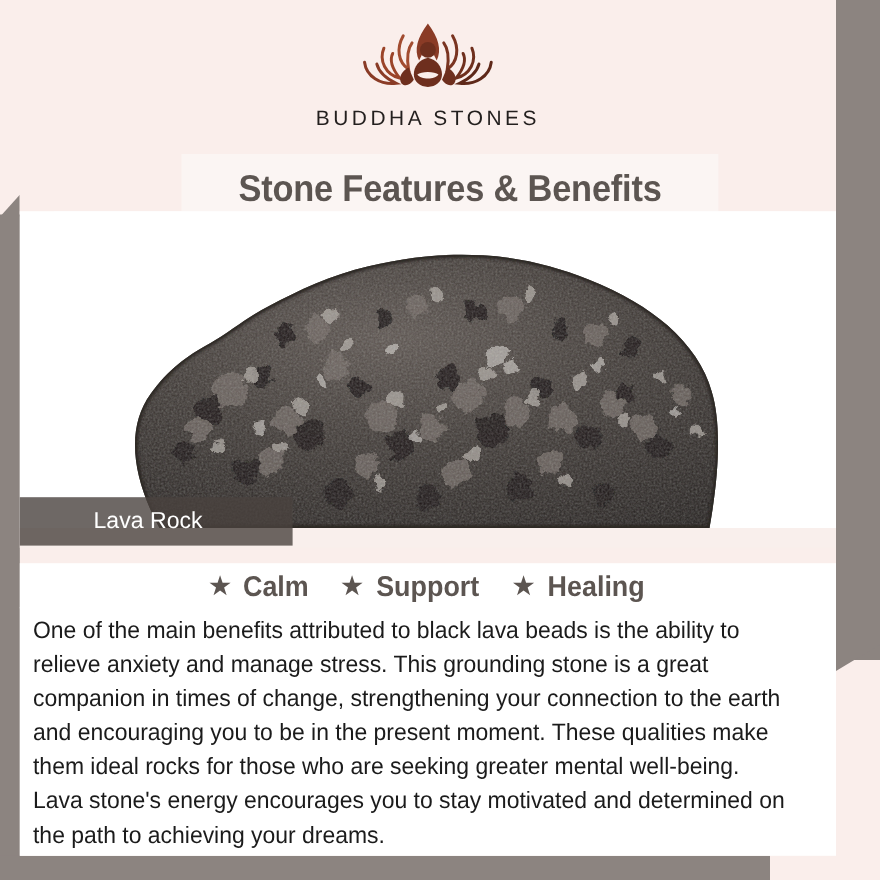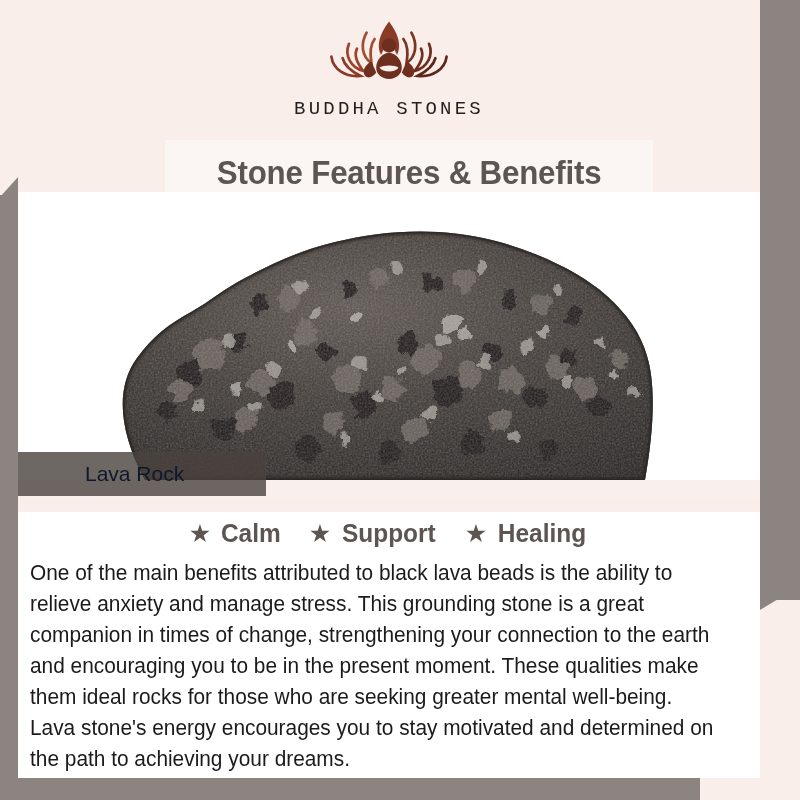--- a/index.html
+++ b/index.html
@@ -92,21 +92,21 @@
   
   #logo-block {
     position:absolute; left:0; top:0; width:100%; height:140px;
     background:#faeeeb;
     display:flex; flex-direction:column;
     align-items:center; justify-content:flex-start;
     padding-top:14px;
   }
   #logo-mark { width:160px; height:82px; display:block; }
   #brand-name {
-    font-family:Liberation Mono, monospace;
+    font-family:Liberation Sans, sans-serif;
     font-size:19px; letter-spacing:3.2px;
     color:#231f1e; margin-top:2px; font-weight:400;
   }
 
   
   #title-banner {
     position:absolute; left:147px; top:140px;
     width:488px; height:52px;
     background:#fbf5f3;
     display:flex; align-items:flex-end; justify-content:center;
@@ -131,21 +131,21 @@
 
   
   #caption-bar {
     position:absolute; left:0; top:452px;
     width:248px; height:44px;
     background:rgba(74,66,62,0.80);
     display:flex; align-items:center;
     z-index:8;
   }
   #caption-text {
-    color:#0f172a; font-size:21px; padding-left:67px;
+    color:#ffffff; font-size:21px; padding-left:67px;
     font-family:"Liberation Sans", sans-serif;
   }
 
   
   #divider-cream {
     position:absolute; left:0; top:480px; width:100%; height:18px;
     background:#f9efec;
   }
 
   

